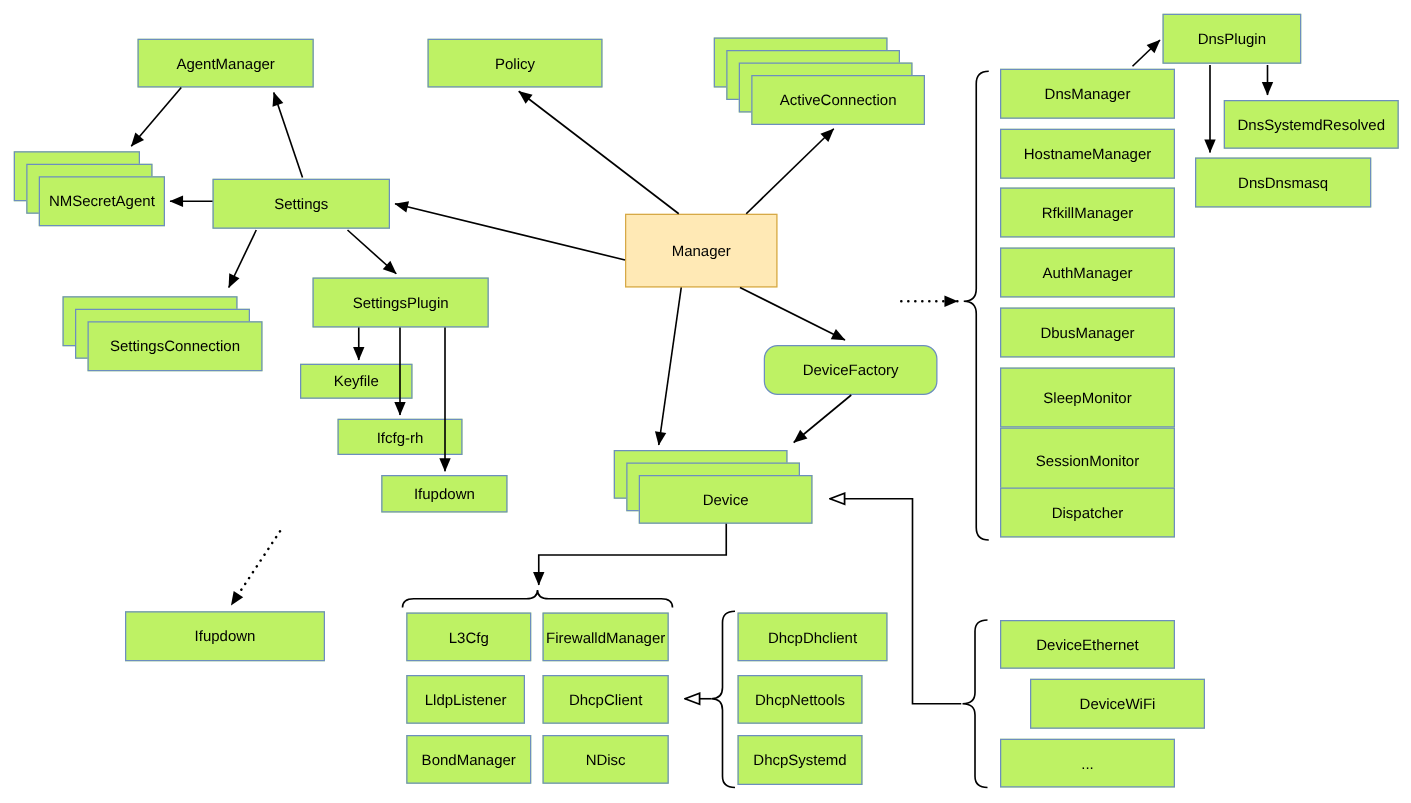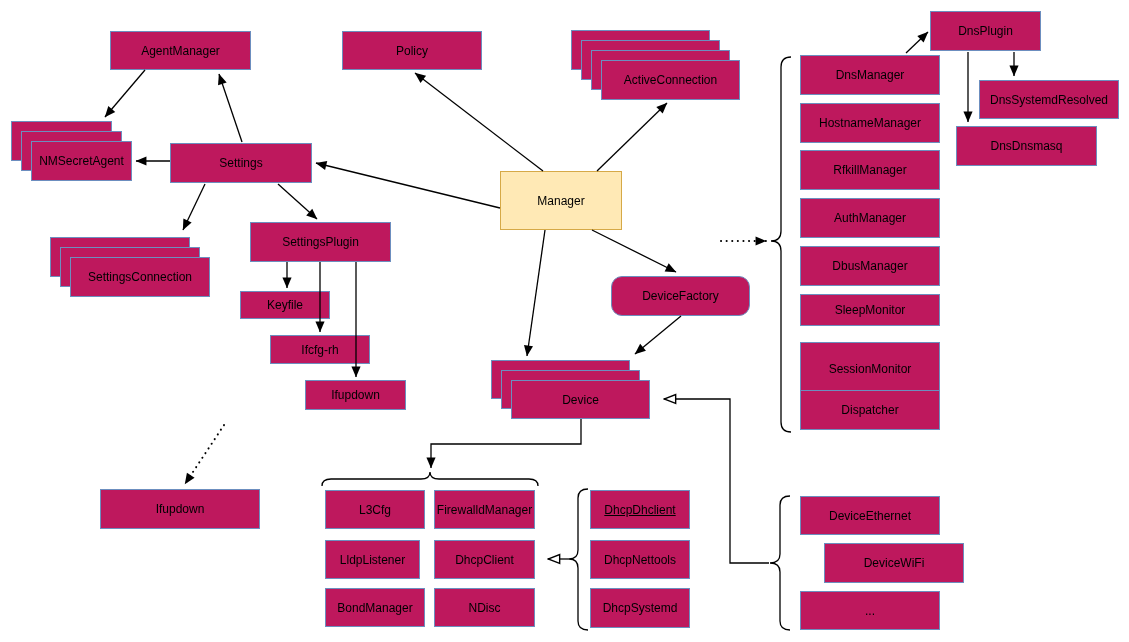--- a/index.html
+++ b/index.html
@@ -2,21 +2,21 @@
 <html><head>
 <meta charset="utf-8">
 <style>
   html,body{margin:0;padding:0;background:#ffffff;}
   .canvas{
     position:relative;width:1129px;height:642px;background:#ffffff;overflow:hidden;
     font-family:"Liberation Sans",sans-serif;
   }
   .node{
     position:absolute;box-sizing:border-box;
-    border:1px solid #6c8ebf;background:#be185d;
+    border:1px solid #6c8ebf;background:#bef264;
     display:flex;align-items:center;justify-content:center;
     font-size:12px;color:#000;text-align:center;white-space:nowrap;
   }
   .node.yellow{background:#ffe9b5;border-color:#d6a947;}
   #edges-layer{position:absolute;left:0;top:0;pointer-events:none;}
 </style>
 </head>
 <body>
 
 <div class="canvas">
@@ -89,21 +89,21 @@
       </div>
       <div class="node" style="left: 800px; top: 150px; width: 140px; height: 40px;">
         <span>RfkillManager</span>
       </div>
       <div class="node" style="left: 800px; top: 198px; width: 140px; height: 40px;">
         <span>AuthManager</span>
       </div>
       <div class="node" style="left: 800px; top: 246px; width: 140px; height: 40px;">
         <span>DbusManager</span>
       </div>
-      <div class="node" style="left: 800px; top: 294px; width: 140px; height: 32px;">
+      <div class="node" style="left: 800px; top: 294px; width: 140px; height: 48px;">
         <span>SleepMonitor</span>
       </div>
       <div class="node" style="left: 800px; top: 342px; width: 140px; height: 53px;">
         <span>SessionMonitor</span>
       </div>
       <div class="node" style="left: 800px; top: 390px; width: 140px; height: 40px;">
         <span>Dispatcher</span>
       </div>
       <div class="node" style="left: 325px; top: 490px; width: 100px; height: 39px;">
         <span>L3Cfg</span>
@@ -116,21 +116,21 @@
       </div>
       <div class="node" style="left: 434px; top: 540px; width: 101px; height: 39px;">
         <span>DhcpClient</span>
       </div>
       <div class="node" style="left: 325px; top: 588px; width: 100px; height: 39px;">
         <span>BondManager</span>
       </div>
       <div class="node" style="left: 434px; top: 588px; width: 101px; height: 39px;">
         <span>NDisc</span>
       </div>
-      <div class="node" style="left: 590px; top: 490px; width: 100px; height: 39px; text-decoration: underline;">
+      <div class="node" style="left: 590px; top: 490px; width: 120px; height: 39px;">
         <span>DhcpDhclient</span>
       </div>
       <div class="node" style="left: 590px; top: 540px; width: 100px; height: 39px;">
         <span>DhcpNettools</span>
       </div>
       <div class="node" style="left: 590px; top: 588px; width: 100px; height: 40px;">
         <span>DhcpSystemd</span>
       </div>
       <div class="node" style="left: 800px; top: 496px; width: 140px; height: 39px;">
         <span>DeviceEthernet</span>

